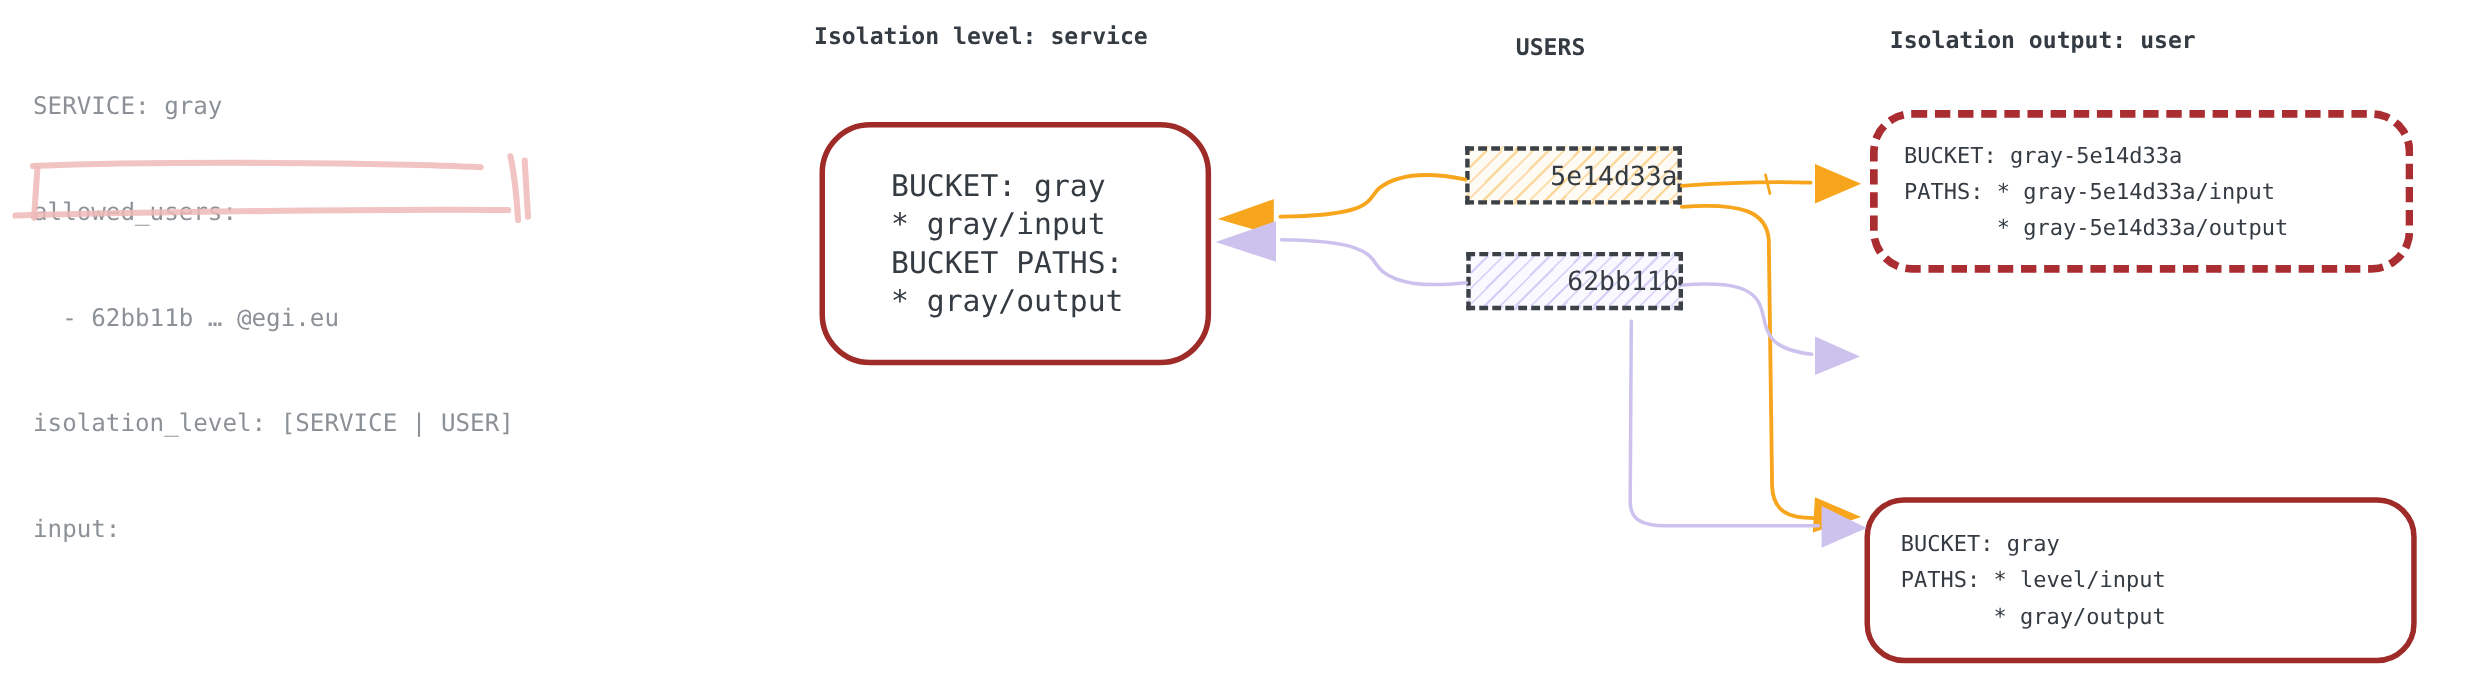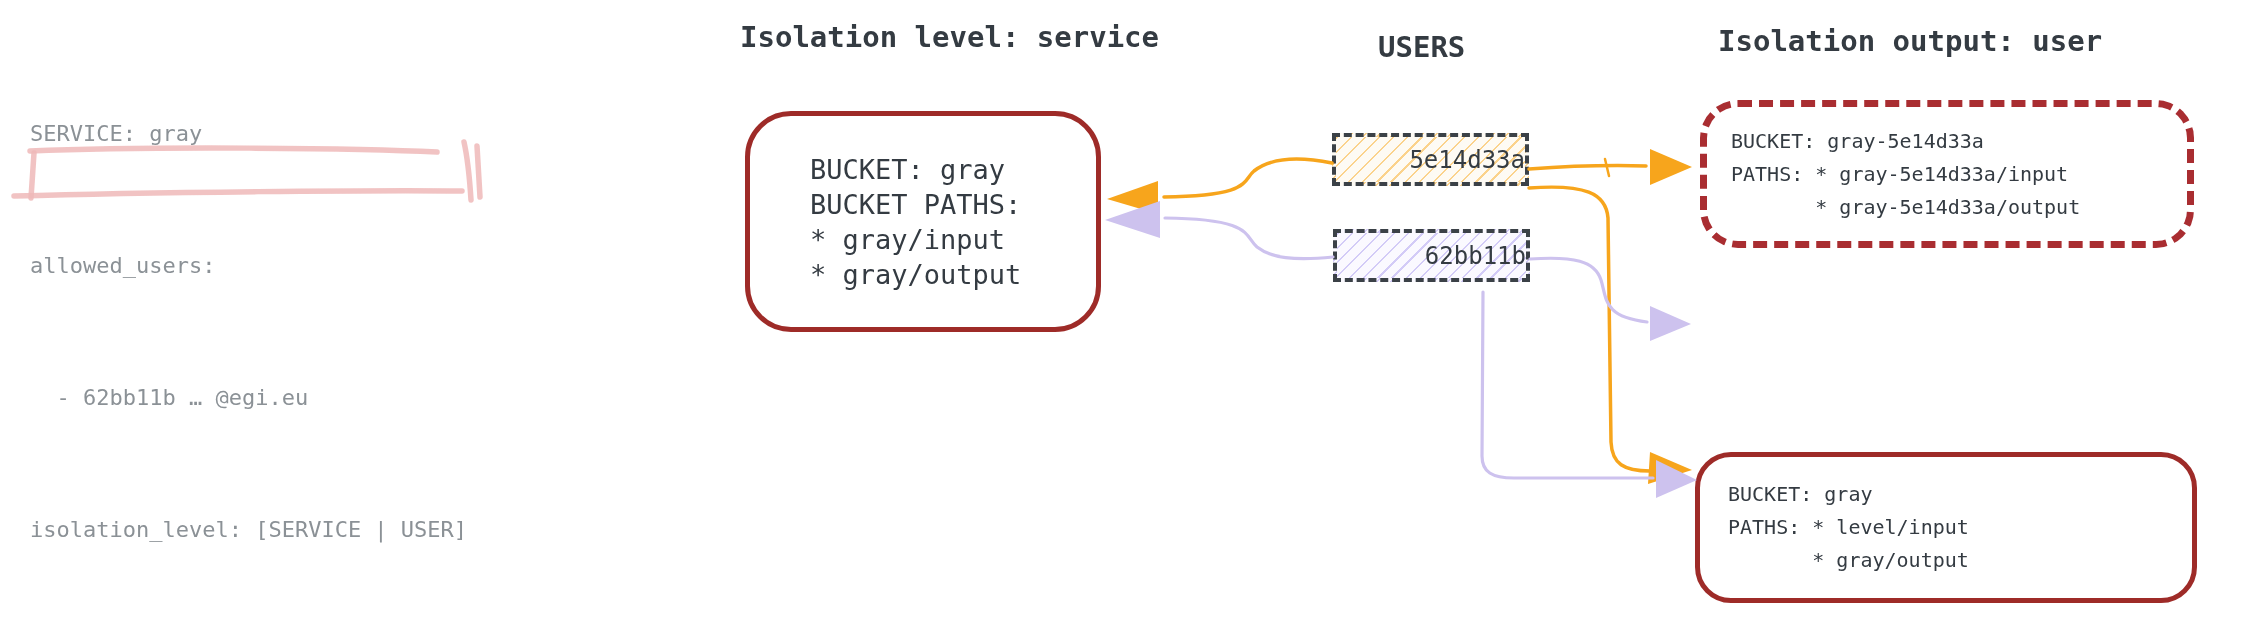--- a/index.html
+++ b/index.html
@@ -10,25 +10,25 @@
     font-family:"DejaVu Sans Mono","Liberation Mono",monospace;
     overflow:hidden;
   }
   
   .yaml{
     position:absolute;left:30px;top:18px;
     font-size:22px;line-height:32px;
     color:var(--yaml-gray,#8b9196);
     white-space:pre;
   }
-  .yl{white-space:pre;margin-top:36px;}
+  .yl{white-space:pre;}
   
   .title{
     position:absolute;
-    font-size:29px;font-weight:bold;line-height:1.15;
+    font-size:21px;font-weight:bold;line-height:1.15;
     color:var(--text-dark,#343b42);
     white-space:pre;
   }
   .t-service{left:740px;top:21px;}
   .t-users{left:1378px;top:31px;}
   .t-user{left:1718px;top:25px;}
   
   .sbox{
     position:absolute;left:745px;top:111px;width:356px;height:221px;
     box-sizing:border-box;
@@ -108,22 +108,22 @@
     
     
   </div>
 
   <div class="title t-service">Isolation level: service</div>
   <div class="title t-users">USERS</div>
   <div class="title t-user">Isolation output: user</div>
 
   <div class="sbox">
     <div class="bl">BUCKET: gray</div>
+    <div class="bl">* gray/input</div>
     <div class="bl">BUCKET PATHS:</div>
-    <div class="bl">* gray/input</div>
     <div class="bl">* gray/output</div>
   </div>
 
   <div class="chip chip-a">
     <span>5e14d33a</span>
   </div>
   <div class="chip chip-b">
     <span>62bb11b</span>
   </div>
 

